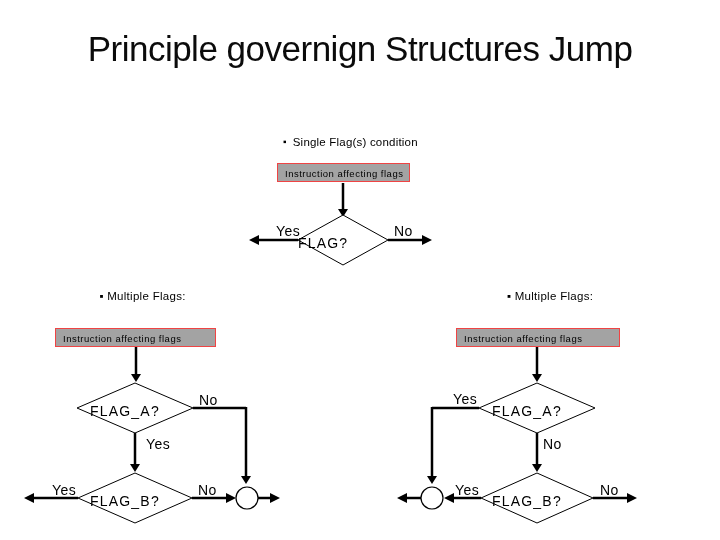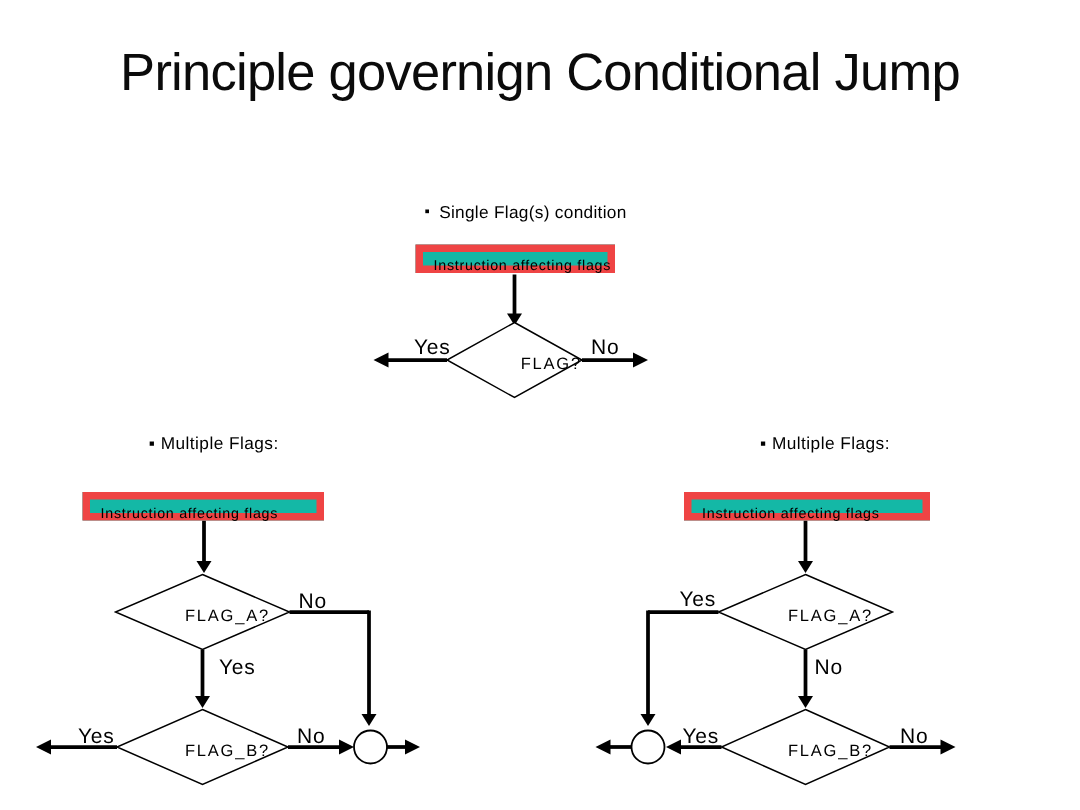--- a/index.html
+++ b/index.html
@@ -25,43 +25,43 @@
     font-size:11.5px;line-height:14px;
     display:flex;gap:6px;align-items:flex-start;
     letter-spacing:0.2px;
     white-space:nowrap;
   }
   .bullet-line .bchar{font-size:10px;line-height:14px;}
   .heading-block{position:absolute;text-align:center;font-size:11.5px;line-height:15px;letter-spacing:0.3px;}
   .heading-block .sub{white-space:pre;font-size:12px;letter-spacing:0.4px;}
   .proc-box{
     position:absolute;height:19px;
-    border:5px solid #ef4444;background:#14b8a6;
+    border:1px solid #ef4444;background:#a3a3a3;
     font-size:9.5px;line-height:19px;
     padding-left:7px;letter-spacing:0.5px;
     box-sizing:border-box;
     white-space:nowrap;
   }
   .yn{
     position:absolute;font-size:14px;line-height:12px;
     letter-spacing:0.5px;white-space:nowrap;
   }
   .dlabel{
-    position:absolute;width:90px;text-align:right;
-    font-size:11px;line-height:11px;letter-spacing:1.2px;
+    position:absolute;width:90px;text-align:left;
+    font-size:14px;line-height:11px;letter-spacing:1.2px;
     white-space:nowrap;
   }
 </style>
 </head>
 <body>
 
 <div class="slide">
 
   <div class="title">
-    <div>Principle governign Conditional Jump</div>
+    <div>Principle governign Structures Jump</div>
   </div>
 
   <svg class="flow-svg" width="720" height="540" viewBox="0 0 720 540">
     <g stroke="#000" fill="none">
 
       <g>
         <line x1="343" y1="183" x2="343" y2="211" stroke-width="2.5"></line>
         <polygon points="338,209 348,209 343,217" fill="#000" stroke="none"></polygon>
         <polygon points="343,215 388,240 343,265 298,240" fill="#fff" stroke-width="1"></polygon>
         <line x1="298" y1="240" x2="257" y2="240" stroke-width="2.5"></line>

